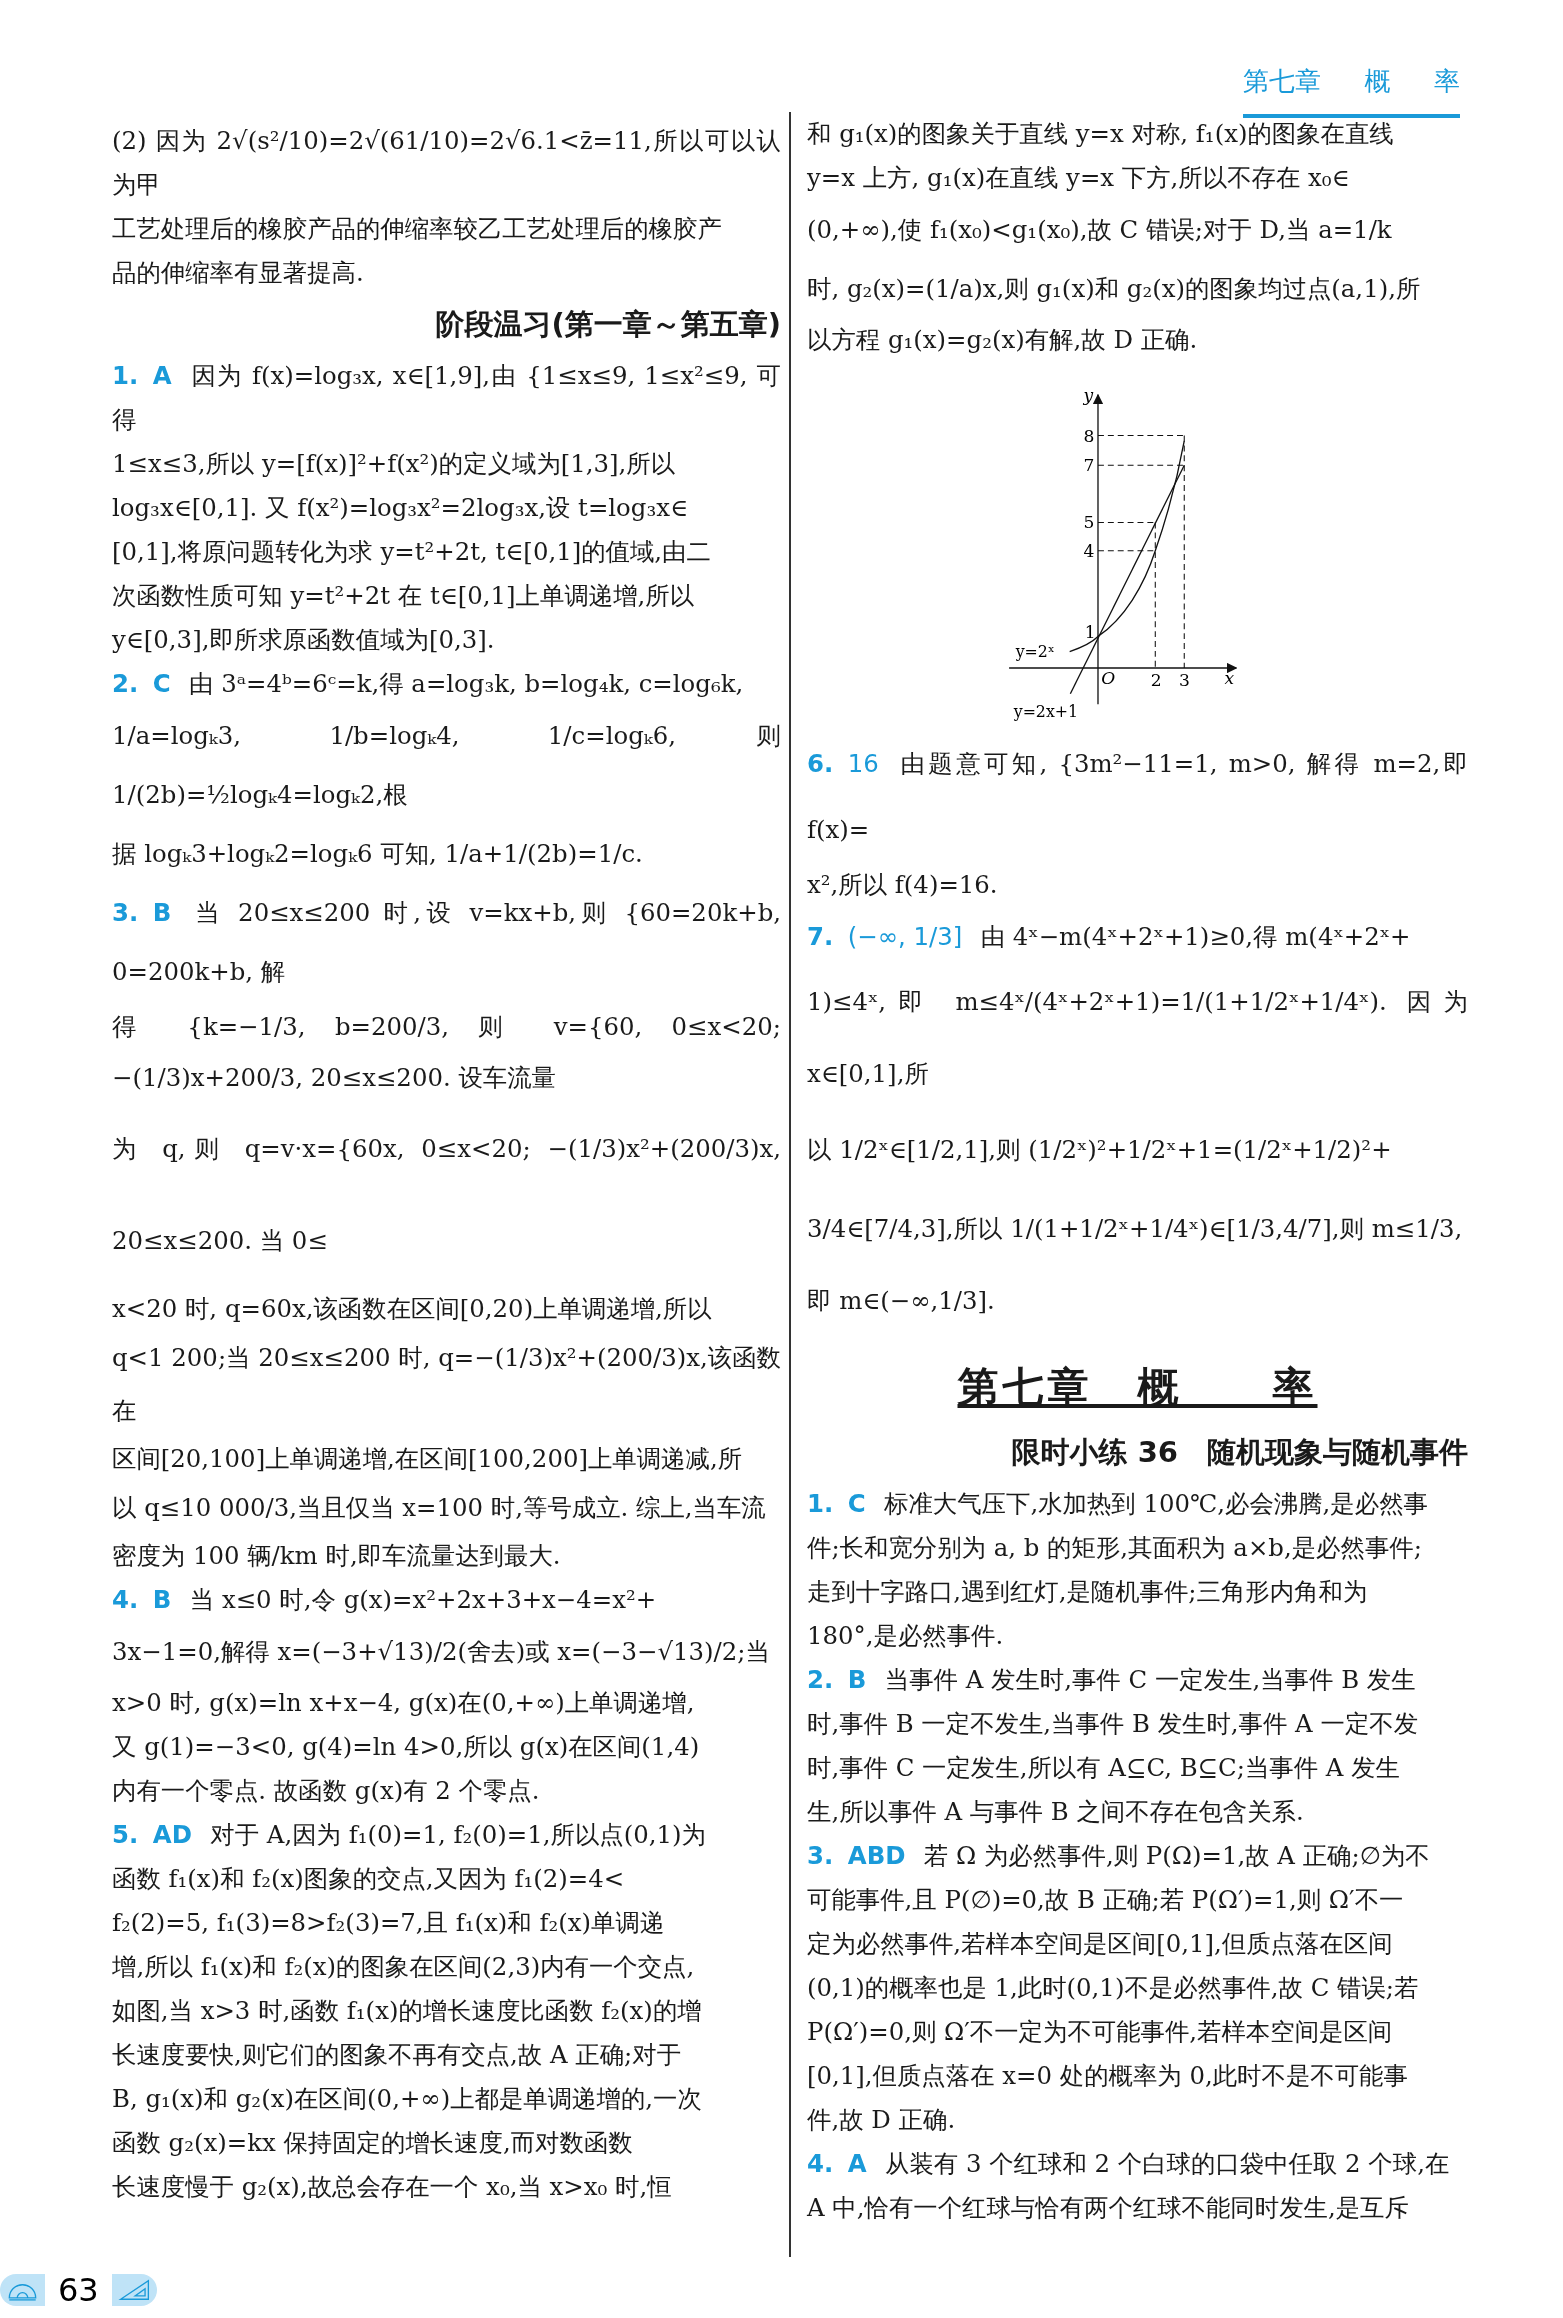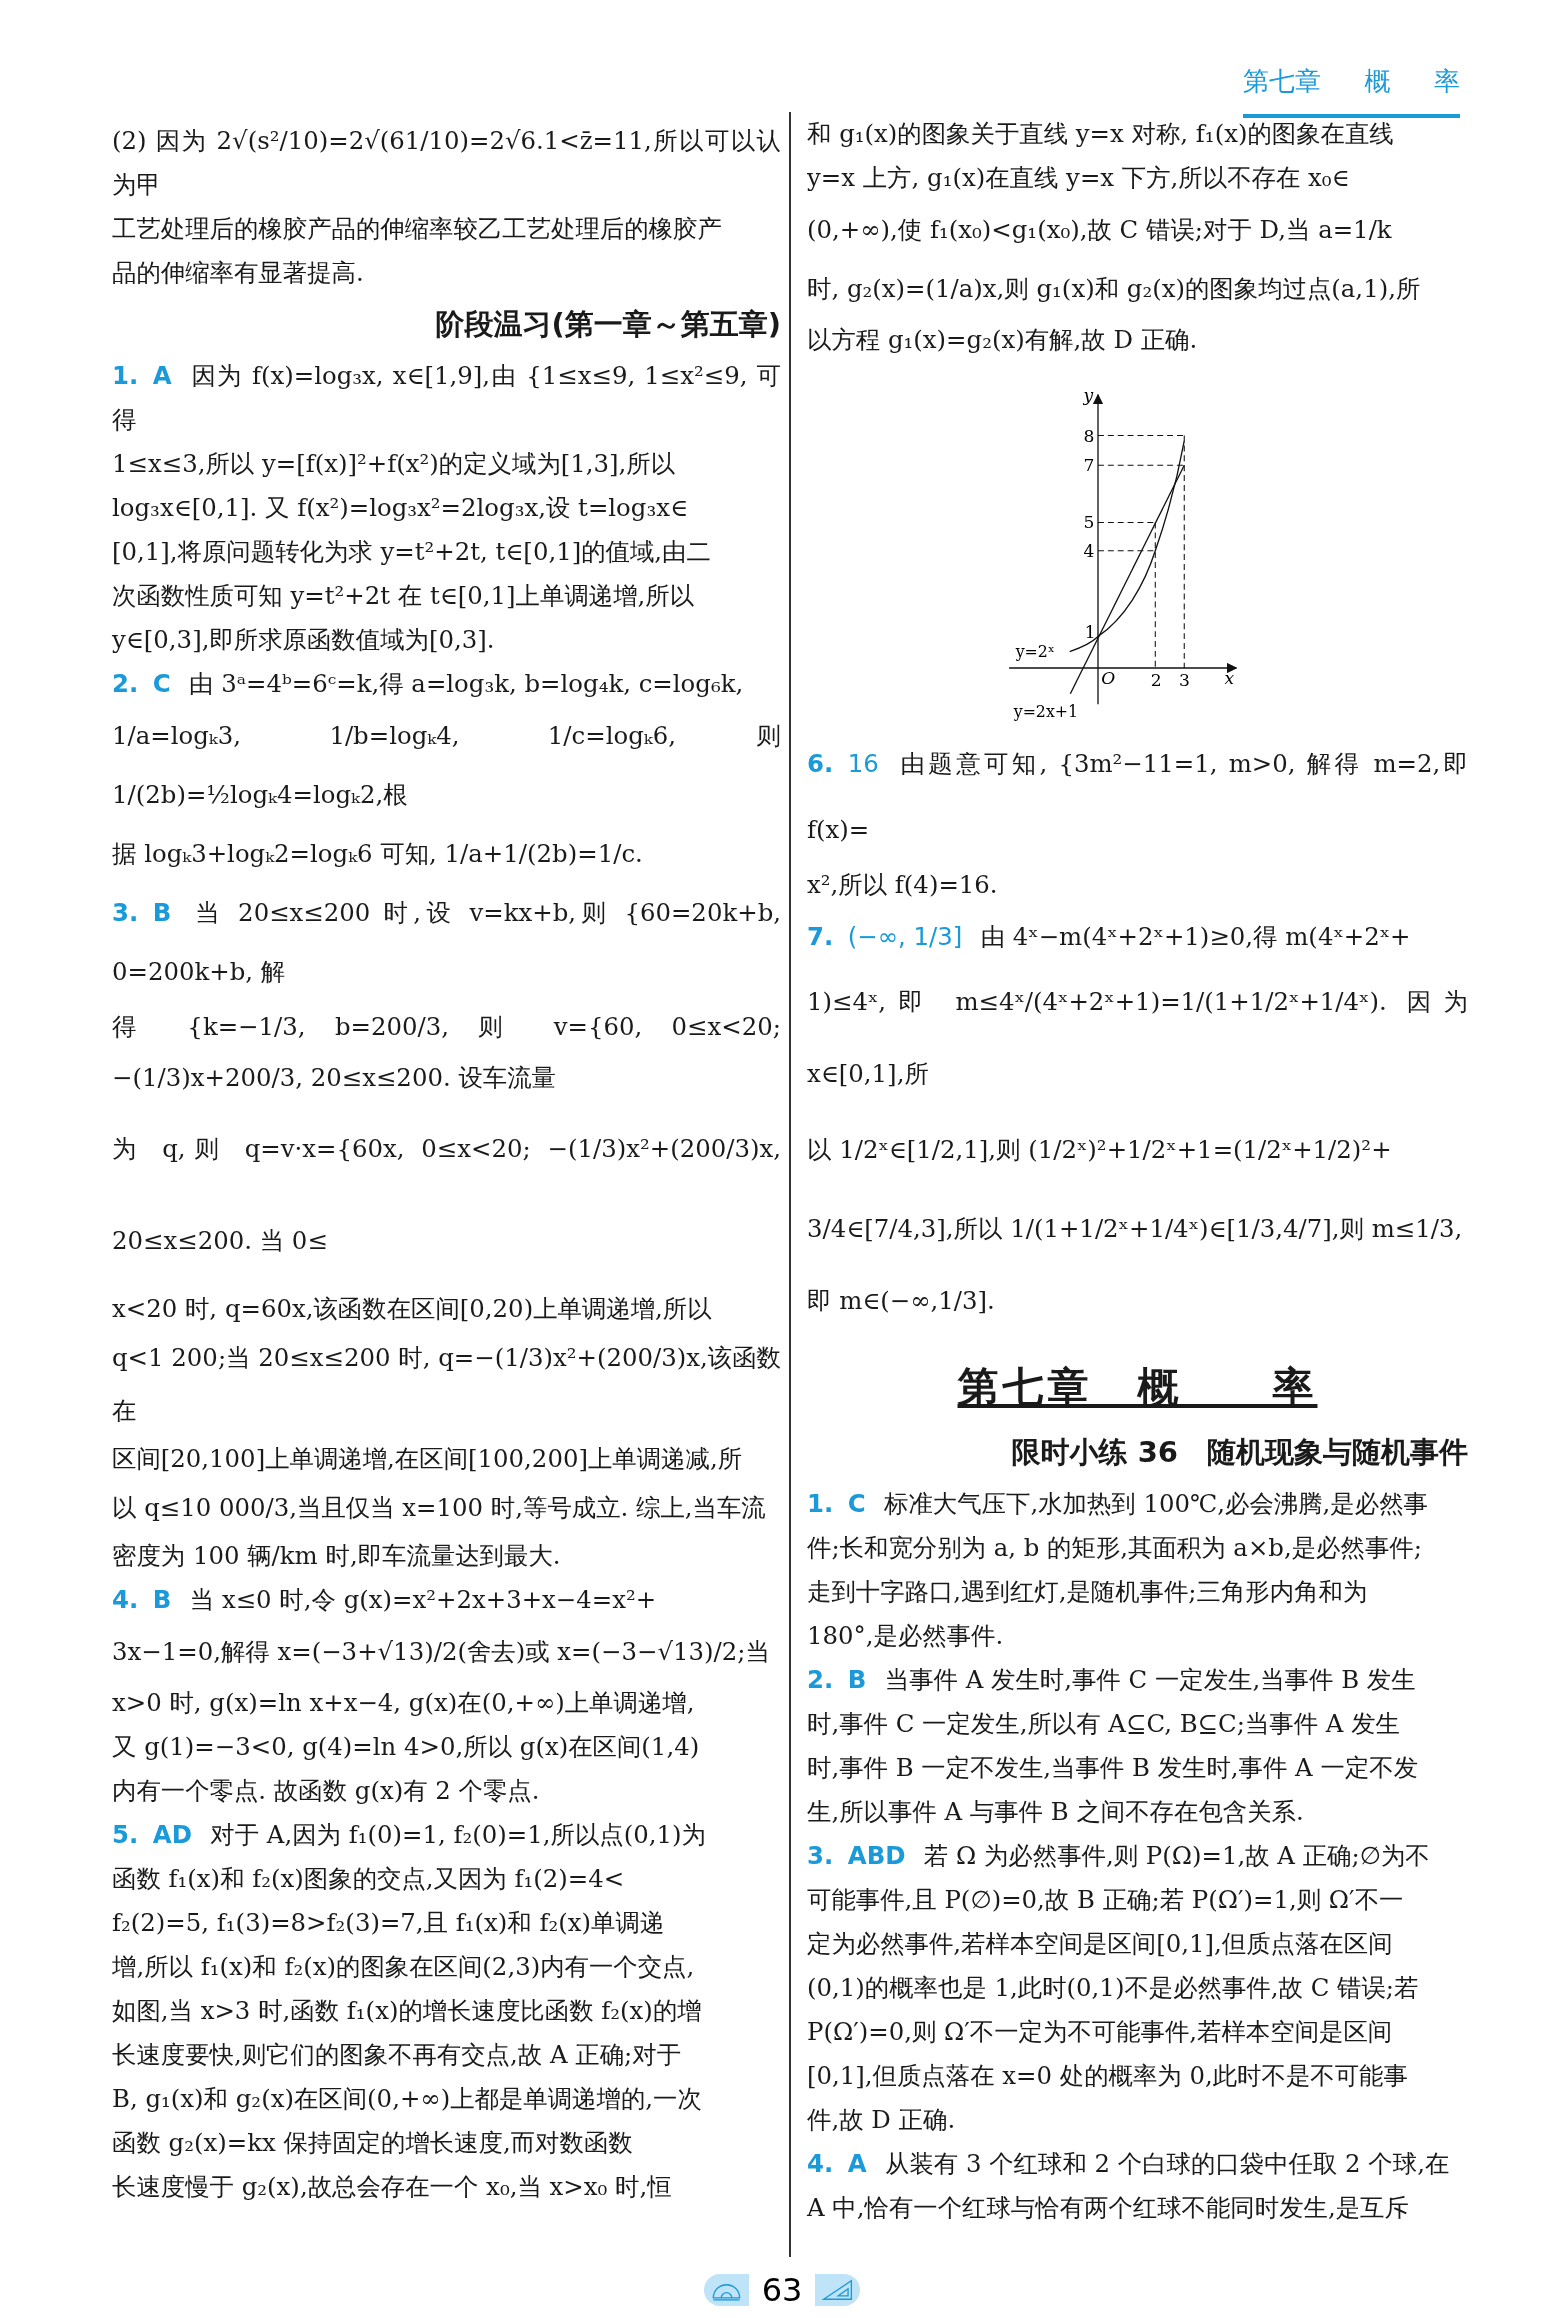--- a/index.html
+++ b/index.html
@@ -27,21 +27,21 @@
     text-align: right; font-family: "DejaVu Sans", sans-serif; font-weight: bold;
     font-size: 29px; line-height: 59px;
   }
   .h1 {
     text-align: center; font-family: "DejaVu Serif", serif; font-weight: 900;
     font-size: 41px; line-height: 72px; letter-spacing: 4px; margin-top: 17px; text-decoration: underline;
   }
   .graph { display: block; margin: 13px auto 6.6px auto; }
   .footer {
     position: absolute; left: 0; right: 0; top: 2267px; height: 46px;
-    display: flex; justify-content: center; align-items: center; gap: 13px;
+    display: flex; align-items: center; gap: 13px;
   }
   .pill { width: 45px; height: 32px; background: #bfe3f7; display:flex; align-items:center; justify-content:center; }
   .pill.l { border-radius: 16px 0 0 16px; }
   .pill.r { border-radius: 0 16px 16px 0; }
   .pagenum { font-family: "DejaVu Sans", sans-serif; font-size: 32px; color: #000; }
 </style>
 </head>
 <body>
 
 <div class="header">
@@ -167,22 +167,22 @@
 
   <div>
     <p><span class="num">1.</span><span class="ans">C</span><span>标准大气压下,水加热到 100℃,必会沸腾,是必然事</span></p>
     <p>件;长和宽分别为 a, b 的矩形,其面积为 a×b,是必然事件;</p>
     <p>走到十字路口,遇到红灯,是随机事件;三角形内角和为</p>
     <p>180°,是必然事件.</p>
   </div>
 
   <div>
     <p><span class="num">2.</span><span class="ans">B</span><span>当事件 A 发生时,事件 C 一定发生,当事件 B 发生</span></p>
+    <p>时,事件 B 一定不发生,当事件 B 发生时,事件 A 一定不发</p>
     <p>时,事件 C 一定发生,所以有 A⊆C, B⊆C;当事件 A 发生</p>
-    <p>时,事件 B 一定不发生,当事件 B 发生时,事件 A 一定不发</p>
     <p>生,所以事件 A 与事件 B 之间不存在包含关系.</p>
   </div>
 
   <div>
     <p><span class="num">3.</span><span class="ans">ABD</span><span>若 Ω 为必然事件,则 P(Ω)=1,故 A 正确;∅为不</span></p>
     <p>可能事件,且 P(∅)=0,故 B 正确;若 P(Ω′)=1,则 Ω′不一</p>
     <p>定为必然事件,若样本空间是区间[0,1],但质点落在区间</p>
     <p>(0,1)的概率也是 1,此时(0,1)不是必然事件,故 C 错误;若</p>
     <p>P(Ω′)=0,则 Ω′不一定为不可能事件,若样本空间是区间</p>
     <p>[0,1],但质点落在 x=0 处的概率为 0,此时不是不可能事</p>

